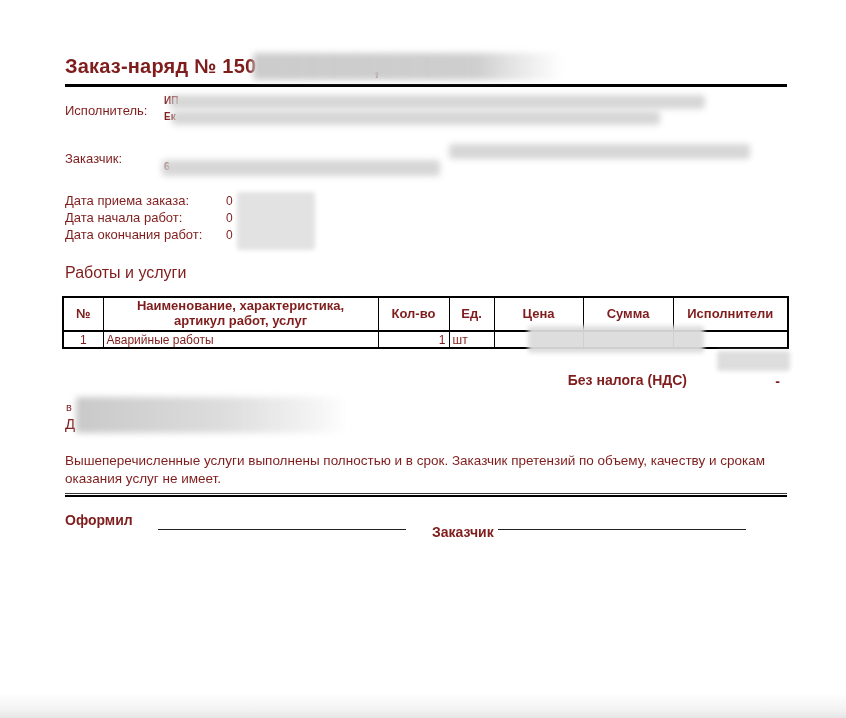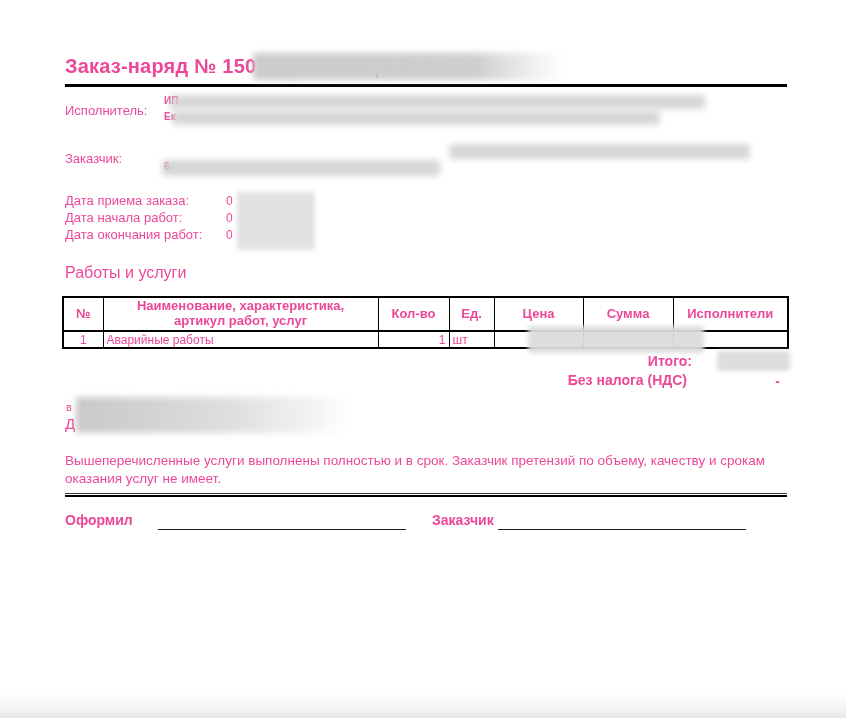--- a/index.html
+++ b/index.html
@@ -1,19 +1,19 @@
 <!DOCTYPE html>
 <html><head>
 <meta charset="utf-8">
 <style>
   * { margin:0; padding:0; box-sizing:border-box; }
   html,body { background:#fff; }
   .page {
     position:relative; width:846px; height:718px; background:#ffffff;
-    font-family:"Liberation Sans", sans-serif; color:#ec4899; overflow:hidden;
+    font-family:"Liberation Sans", sans-serif; color:#7f1d1d; overflow:hidden;
   }
   .abs { position:absolute; }
   .b { font-weight:normal; }
   .redact { position:absolute; border-radius:3px; background:#cfcfcf; filter:blur(3px); opacity:.85; }
   .redact-soft { position:absolute; border-radius:3px; filter:blur(3px); }
 
   .doc-title { font-size:20px; font-weight:bold; letter-spacing:.2px; }
   .title-rule { background:#000; height:3px; }
 
   .lbl { font-size:13px; }
@@ -101,33 +101,32 @@
       <td class="r">1</td>
       <td>шт</td>
       <td></td>
       <td></td>
       <td></td>
     </tr>
   </tbody>
     </table>
   <div class="redact" style="left:528px; top:326px; width:176px; height:27px; background:#dcdcdc; z-index:5; filter:blur(2px); opacity:.95;"></div>
 
-  <div class="abs total-lbl" style="left:450px; top:353px; width:242px;">Итого:</div>
   <div class="redact" style="left:717px; top:351px; width:73px; height:20px; background:#dcdcdc; filter:blur(2px); opacity:.95;"></div>
   <div class="abs total-lbl" style="left:450px; top:372px; width:237px;">Без налога (НДС)</div>
   <div class="abs total-lbl" style="left:700px; top:373px; width:80px;">-</div>
 
   <div class="abs small-note" style="left:66px; top:401px;">в</div>
   <div class="abs b" style="left:65px; top:415px; font-size:15px;">Д</div>
   <div class="redact-soft" style="left:76px; top:397px; width:272px; height:36px;
        background:linear-gradient(to right, rgba(195,195,195,.9) 0%, rgba(210,210,210,.75) 55%, rgba(225,225,225,.45) 85%, rgba(230,230,230,0) 100%);"></div>
 
   <div class="abs para" style="left:65px; top:452px;">Вышеперечисленные услуги выполнены полностью и в срок. Заказчик претензий по объему, качеству и срокам оказания услуг не имеет.</div>
 
   <div class="abs dbl-rule" style="left:65px; top:493px; width:722px;"></div>
 
   <div class="abs sig-lbl" style="left:65px; top:512px;">Оформил</div>
   <div class="abs sig-line" style="left:158px; top:529px; width:248px;"></div>
-  <div class="abs sig-lbl" style="left:432px; top:512px;">Заказчик</div>
+  <div class="abs sig-lbl" style="left:432px; top:524px;">Заказчик</div>
   <div class="abs sig-line" style="left:498px; top:529px; width:248px;"></div>
 
   <div class="abs bottom-fade"></div>
 </div>
 
 </body></html>

